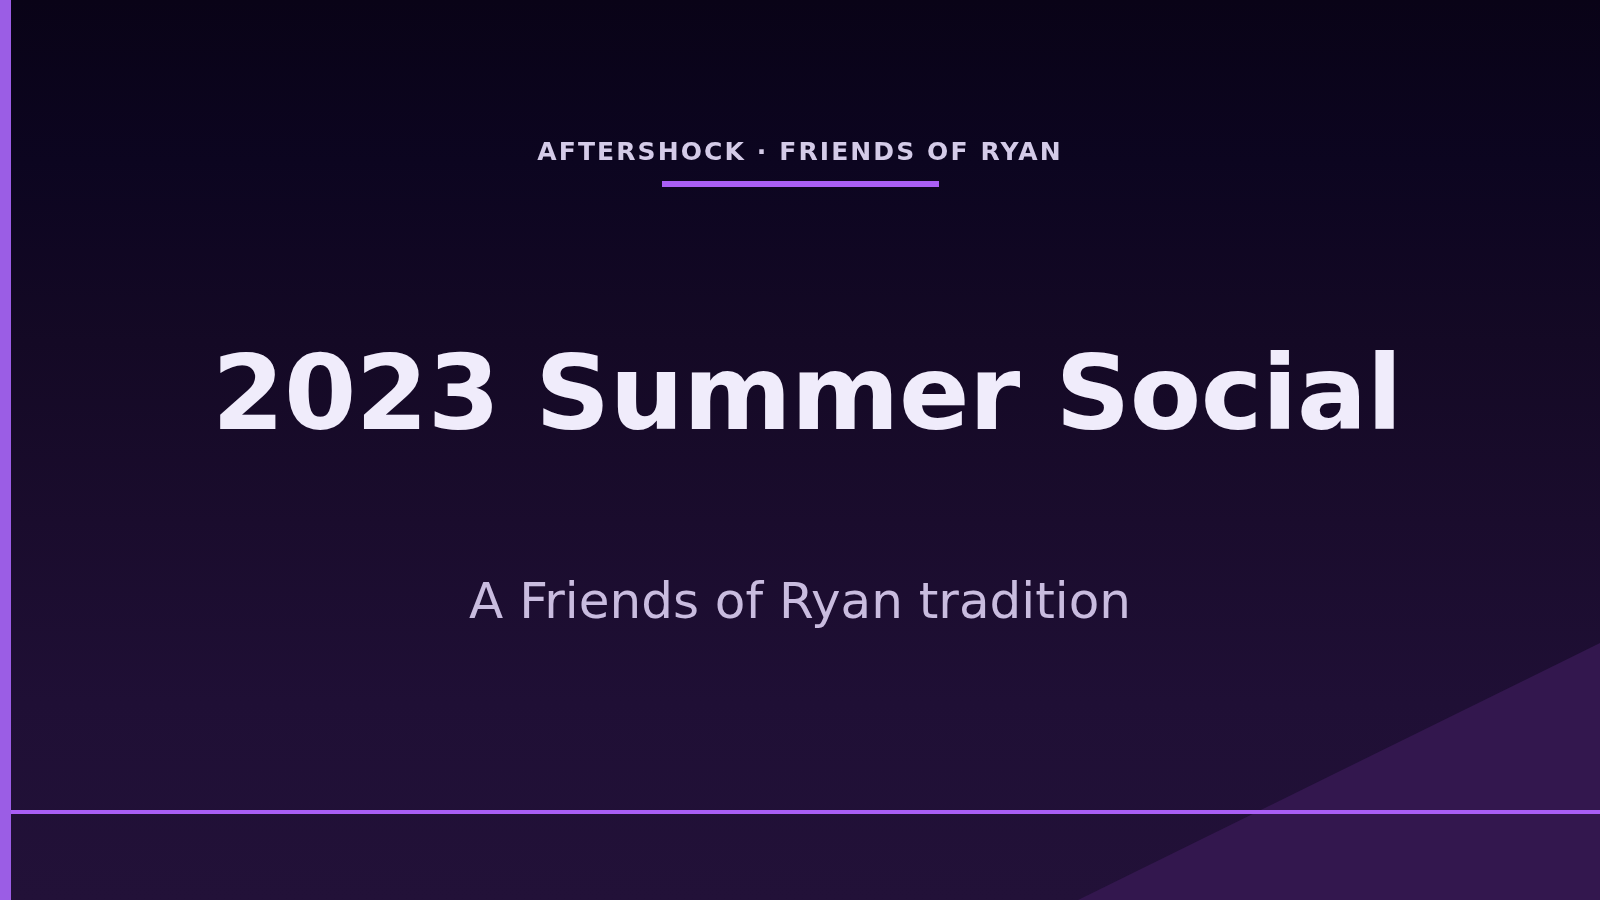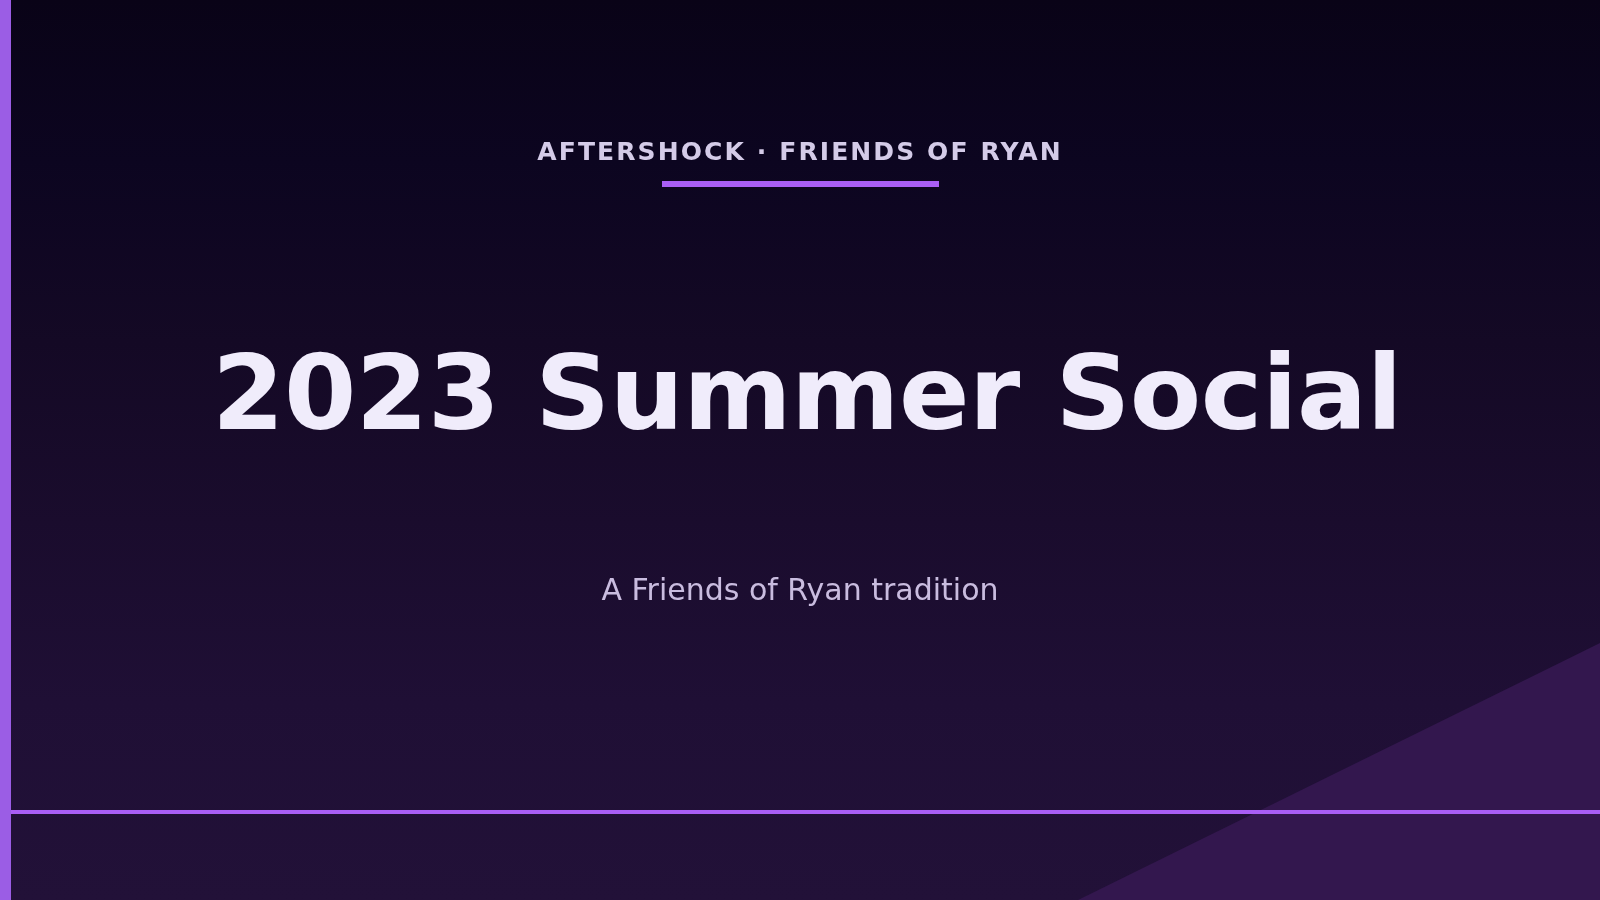--- a/index.html
+++ b/index.html
@@ -93,21 +93,21 @@
     color:#f0ecfb;
     letter-spacing:-0.5px;
     text-align:center;
     white-space:nowrap;
     line-height:1.05;
     margin-left:14px;
   }
 
   .subtitle {
     margin-top:125px;
-    font-size:30px;
+    font-size:50px;
     font-weight:normal;
     color:#c9bcdf;
     white-space:nowrap;
     line-height:1.15;
   }
 </style>
 </head>
 <body>
 
 <div class="slide">

